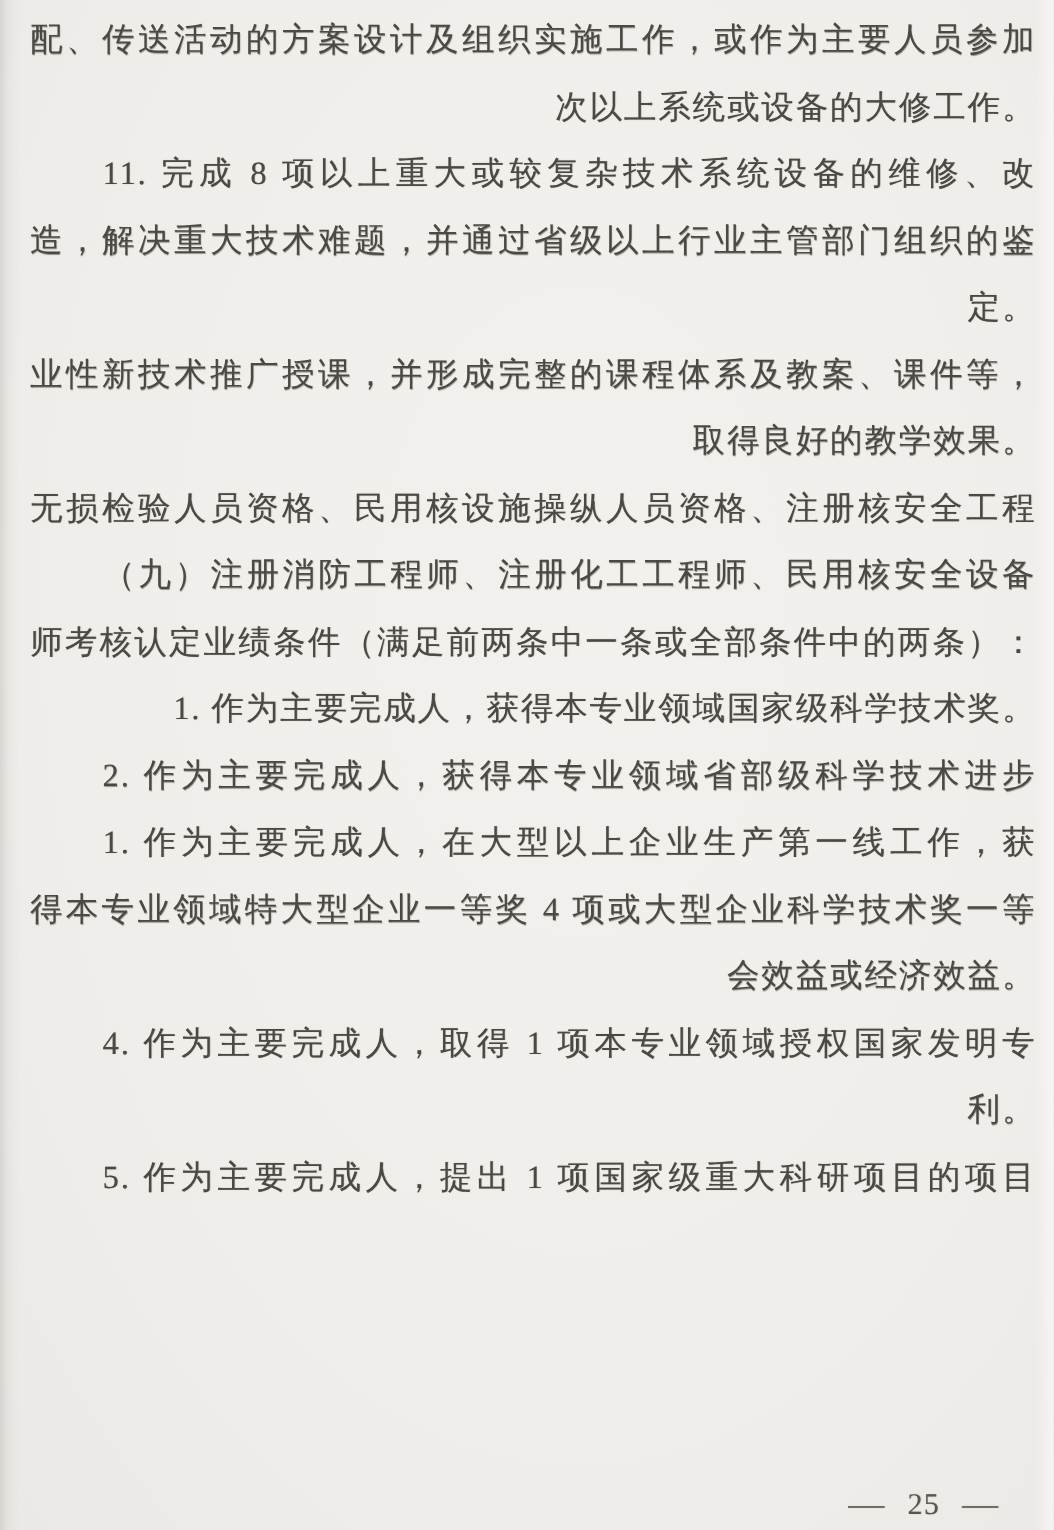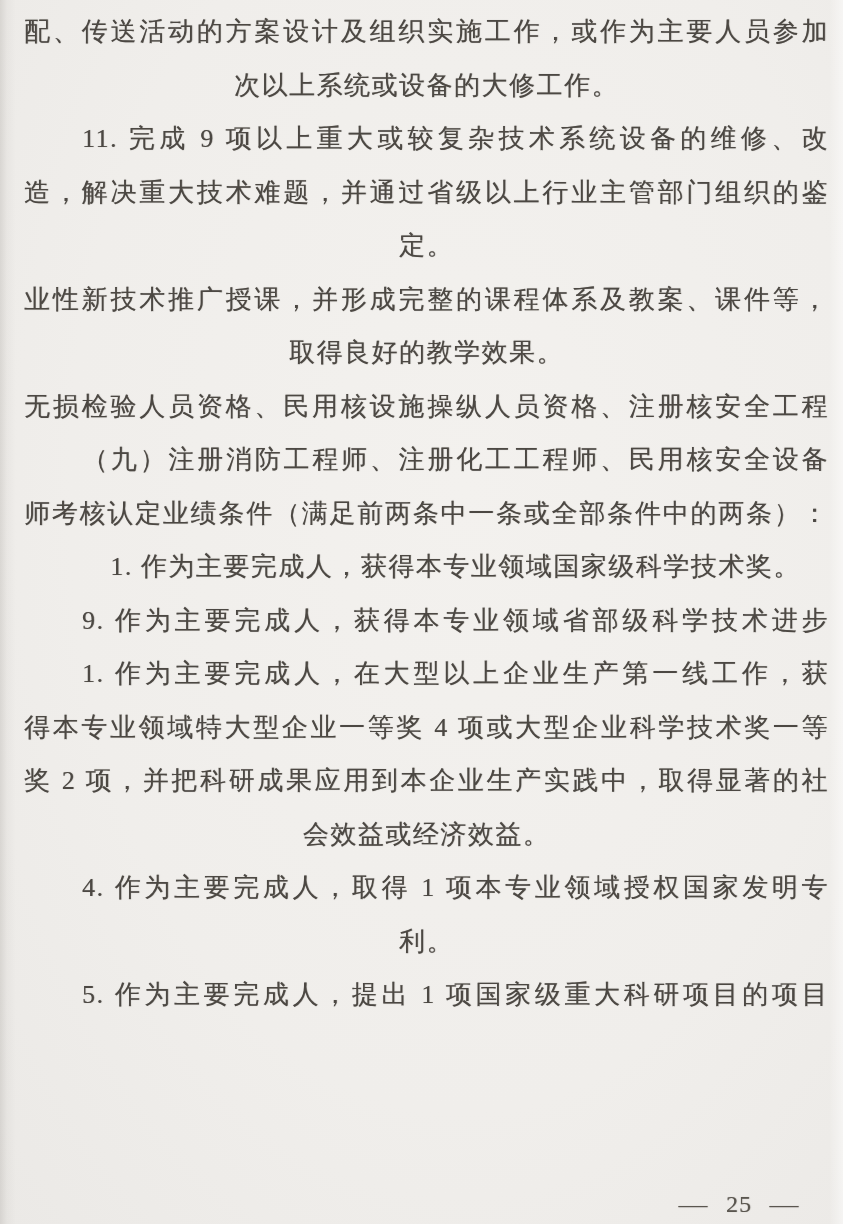--- a/index.html
+++ b/index.html
@@ -32,21 +32,21 @@
     left: 24px;
     width: 805px;
   }
   .line {
     height: 53.5px;
     line-height: 53.5px;
     font-size: 26px;
     letter-spacing: 1.5px;
     white-space: nowrap;
     text-shadow: 0.4px 0.4px 0.7px rgba(76,72,67,0.55);
-    text-align: center;
+    text-align: right;
   }
   .line.fill {
     white-space: normal;
     text-align: justify;
     text-align-last: justify;
   }
   .line.indent {
     text-indent: 58px;
   }
   .page-footer {
@@ -66,33 +66,32 @@
     display: inline-block;
   }
 </style>
 </head>
 <body>
 
 <div class="scan-page">
   <div class="text-block">
       <div class="line fill">配、传送活动的方案设计及组织实施工作，或作为主要人员参加</div>
       <div class="line">次以上系统或设备的大修工作。</div>
-      <div class="line indent fill">11. 完成 9 项以上重大或较复杂技术系统设备的维修、改</div>
+      <div class="line indent fill">11. 完成 8 项以上重大或较复杂技术系统设备的维修、改</div>
       <div class="line fill">造，解决重大技术难题，并通过省级以上行业主管部门组织的鉴</div>
       <div class="line">定。</div>
       <div class="line fill">业性新技术推广授课，并形成完整的课程体系及教案、课件等，</div>
       <div class="line">取得良好的教学效果。</div>
       <div class="line fill">无损检验人员资格、民用核设施操纵人员资格、注册核安全工程</div>
       <div class="line indent fill">（九）注册消防工程师、注册化工工程师、民用核安全设备</div>
       <div class="line fill">师考核认定业绩条件（满足前两条中一条或全部条件中的两条）：</div>
       <div class="line indent">1. 作为主要完成人，获得本专业领域国家级科学技术奖。</div>
-      <div class="line indent fill">9. 作为主要完成人，获得本专业领域省部级科学技术进步</div>
+      <div class="line indent fill">2. 作为主要完成人，获得本专业领域省部级科学技术进步</div>
       <div class="line indent fill">1. 作为主要完成人，在大型以上企业生产第一线工作，获</div>
       <div class="line fill">得本专业领域特大型企业一等奖 4 项或大型企业科学技术奖一等</div>
-      <div class="line fill">奖 2 项，并把科研成果应用到本企业生产实践中，取得显著的社</div>
       <div class="line">会效益或经济效益。</div>
       <div class="line indent fill">4. 作为主要完成人，取得 1 项本专业领域授权国家发明专</div>
       <div class="line">利。</div>
       <div class="line indent fill">5. 作为主要完成人，提出 1 项国家级重大科研项目的项目</div>
     </div>
 
   <div class="page-footer">
     <span class="dash">—</span>
     <span>25</span>
     <span class="dash">—</span>

